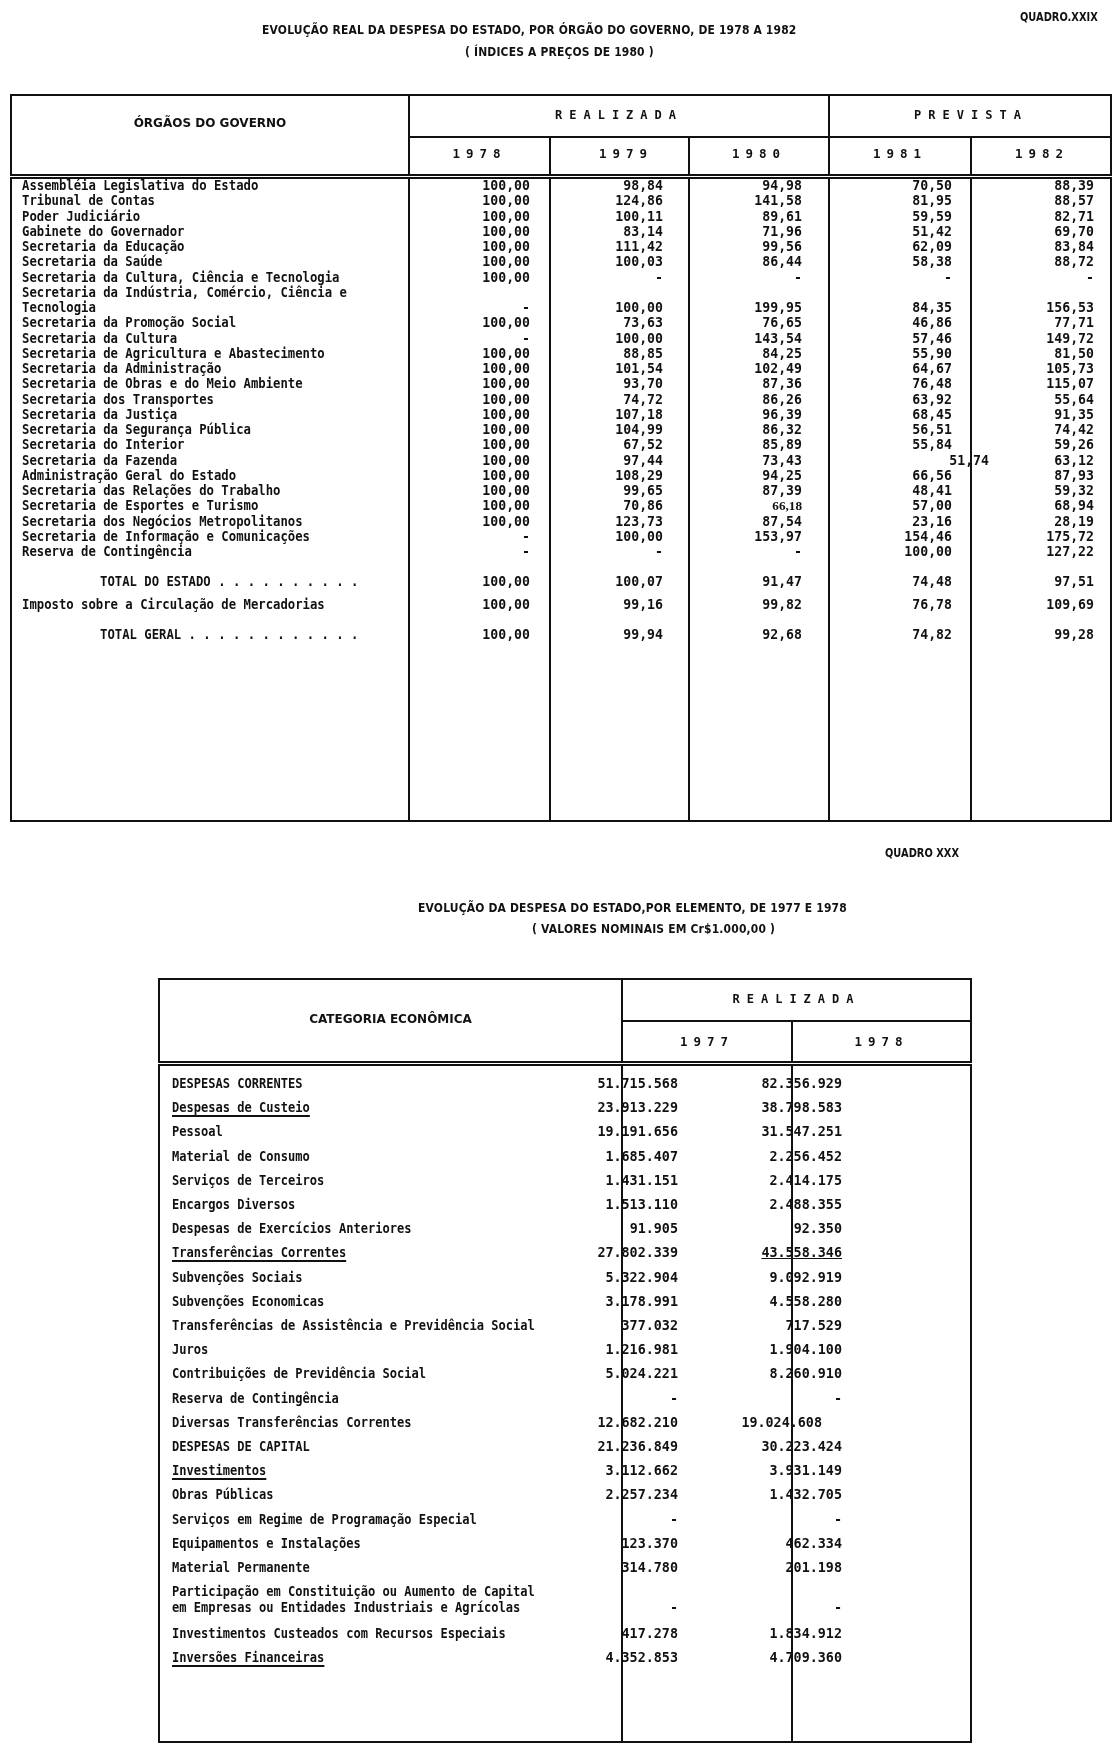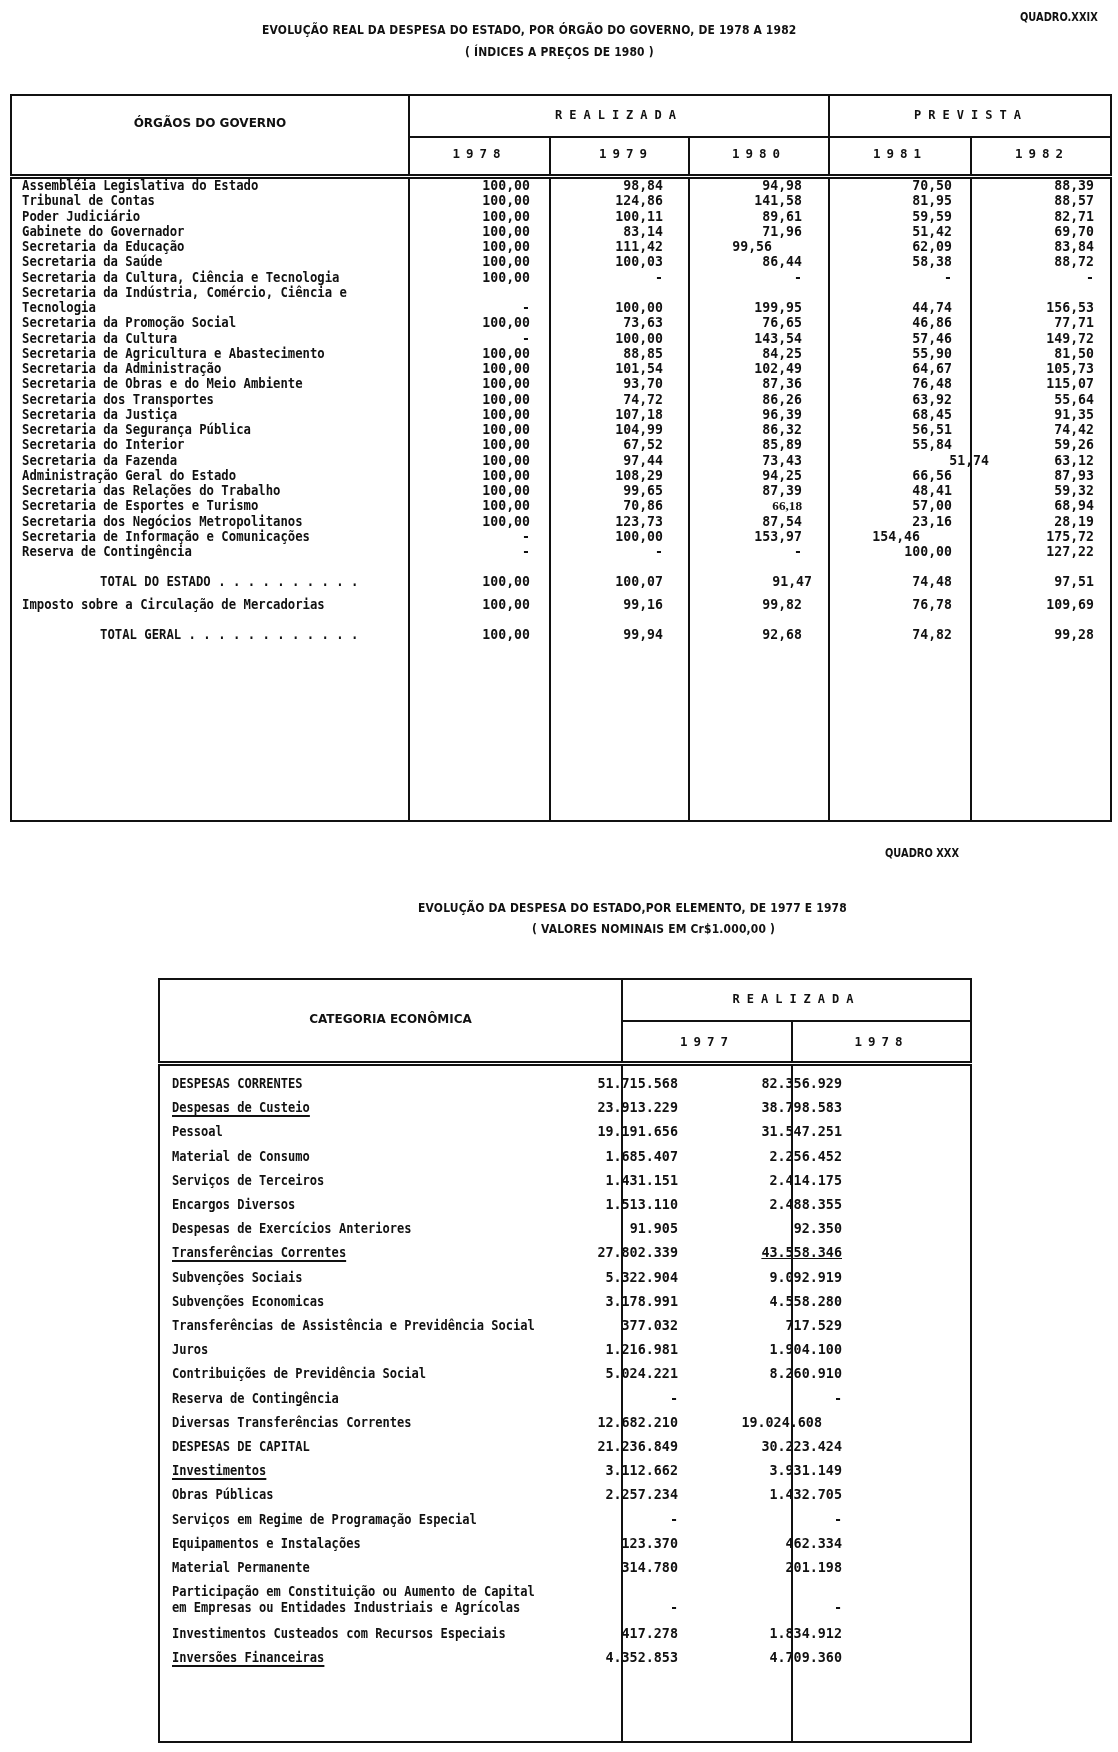--- a/index.html
+++ b/index.html
@@ -121,21 +121,21 @@
         <span class="num" style="left:398px; width:120px;">100,00</span>
         <span class="num" style="left:539px; width:112px;">83,14</span>
         <span class="num" style="left:678px; width:112px;">71,96</span>
         <span class="num" style="left:818px; width:122px;">51,42</span>
         <span class="num" style="left:960px; width:122px;">69,70</span>
       </div>
       <div class="t1-row" style="top: 143px;">
         <span class="lbl">Secretaria da Educação</span>
         <span class="num" style="left:398px; width:120px;">100,00</span>
         <span class="num" style="left:539px; width:112px;">111,42</span>
-        <span class="num" style="left:648px; width:112px;">99,56</span>
+        <span class="num" style="left:678px; width:112px;">99,56</span>
         <span class="num" style="left:818px; width:122px;">62,09</span>
         <span class="num" style="left:960px; width:122px;">83,84</span>
       </div>
       <div class="t1-row" style="top: 158.25px;">
         <span class="lbl">Secretaria da Saúde</span>
         <span class="num" style="left:398px; width:120px;">100,00</span>
         <span class="num" style="left:539px; width:112px;">100,03</span>
         <span class="num" style="left:678px; width:112px;">86,44</span>
         <span class="num" style="left:818px; width:122px;">58,38</span>
         <span class="num" style="left:960px; width:122px;">88,72</span>
@@ -154,21 +154,21 @@
         <span class="num" style="left:539px; width:112px;"></span>
         <span class="num" style="left:678px; width:112px;"></span>
         <span class="num" style="left:818px; width:122px;"></span>
         <span class="num" style="left:960px; width:122px;"></span>
       </div>
       <div class="t1-row" style="top: 204px;">
         <span class="lbl">Tecnologia</span>
         <span class="num" style="left:398px; width:120px;">-</span>
         <span class="num" style="left:539px; width:112px;">100,00</span>
         <span class="num" style="left:678px; width:112px;">199,95</span>
-        <span class="num" style="left:818px; width:122px;">44,74</span>
+        <span class="num" style="left:818px; width:122px;">84,35</span>
         <span class="num" style="left:960px; width:122px;">156,53</span>
       </div>
       <div class="t1-row" style="top: 219.25px;">
         <span class="lbl">Secretaria da Promoção Social</span>
         <span class="num" style="left:398px; width:120px;">100,00</span>
         <span class="num" style="left:539px; width:112px;">73,63</span>
         <span class="num" style="left:678px; width:112px;">76,65</span>
         <span class="num" style="left:818px; width:122px;">46,86</span>
         <span class="num" style="left:960px; width:122px;">77,71</span>
       </div>
@@ -274,36 +274,36 @@
         <span class="num" style="left:539px; width:112px;">123,73</span>
         <span class="num" style="left:678px; width:112px;">87,54</span>
         <span class="num" style="left:818px; width:122px;">23,16</span>
         <span class="num" style="left:960px; width:122px;">28,19</span>
       </div>
       <div class="t1-row" style="top: 432.75px;">
         <span class="lbl">Secretaria de Informação e Comunicações</span>
         <span class="num" style="left:398px; width:120px;">-</span>
         <span class="num" style="left:539px; width:112px;">100,00</span>
         <span class="num" style="left:678px; width:112px;">153,97</span>
-        <span class="num" style="left:775px; width:122px;padding-left:11px;">154,46</span>
+        <span class="num" style="left:818px; width:122px;">154,46</span>
         <span class="num" style="left:960px; width:122px;">175,72</span>
       </div>
       <div class="t1-row" style="top: 448px;">
         <span class="lbl">Reserva de Contingência</span>
         <span class="num" style="left:398px; width:120px;">-</span>
         <span class="num" style="left:539px; width:112px;">-</span>
         <span class="num" style="left:678px; width:112px;">-</span>
         <span class="num" style="left:818px; width:122px;">100,00</span>
         <span class="num" style="left:960px; width:122px;">127,22</span>
       </div>
       <div class="t1-row" style="top: 478px;">
         <span class="lbl total">TOTAL DO ESTADO . . . . . . . . . .</span>
         <span class="num" style="left:398px; width:120px;">100,00</span>
         <span class="num" style="left:539px; width:112px;">100,07</span>
-        <span class="num" style="left:678px; width:112px;margin-left:10px;">91,47</span>
+        <span class="num" style="left:678px; width:112px;">91,47</span>
         <span class="num" style="left:818px; width:122px;">74,48</span>
         <span class="num" style="left:960px; width:122px;">97,51</span>
       </div>
       <div class="t1-row" style="top: 501px;">
         <span class="lbl">Imposto sobre a Circulação de Mercadorias</span>
         <span class="num" style="left:398px; width:120px;">100,00</span>
         <span class="num" style="left:539px; width:112px;">99,16</span>
         <span class="num" style="left:678px; width:112px;">99,82</span>
         <span class="num" style="left:818px; width:122px;">76,78</span>
         <span class="num" style="left:960px; width:122px;">109,69</span>

